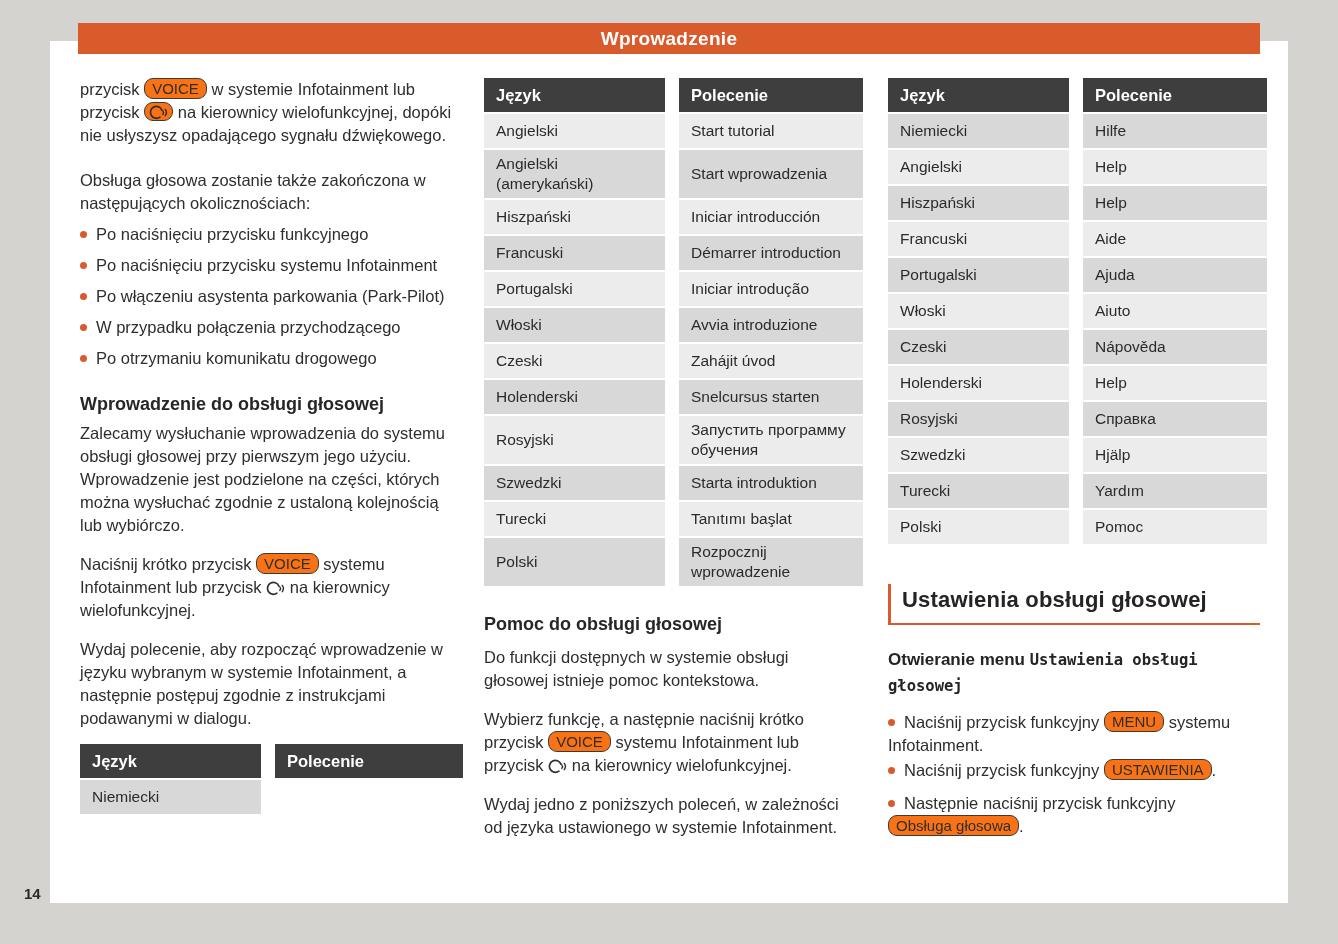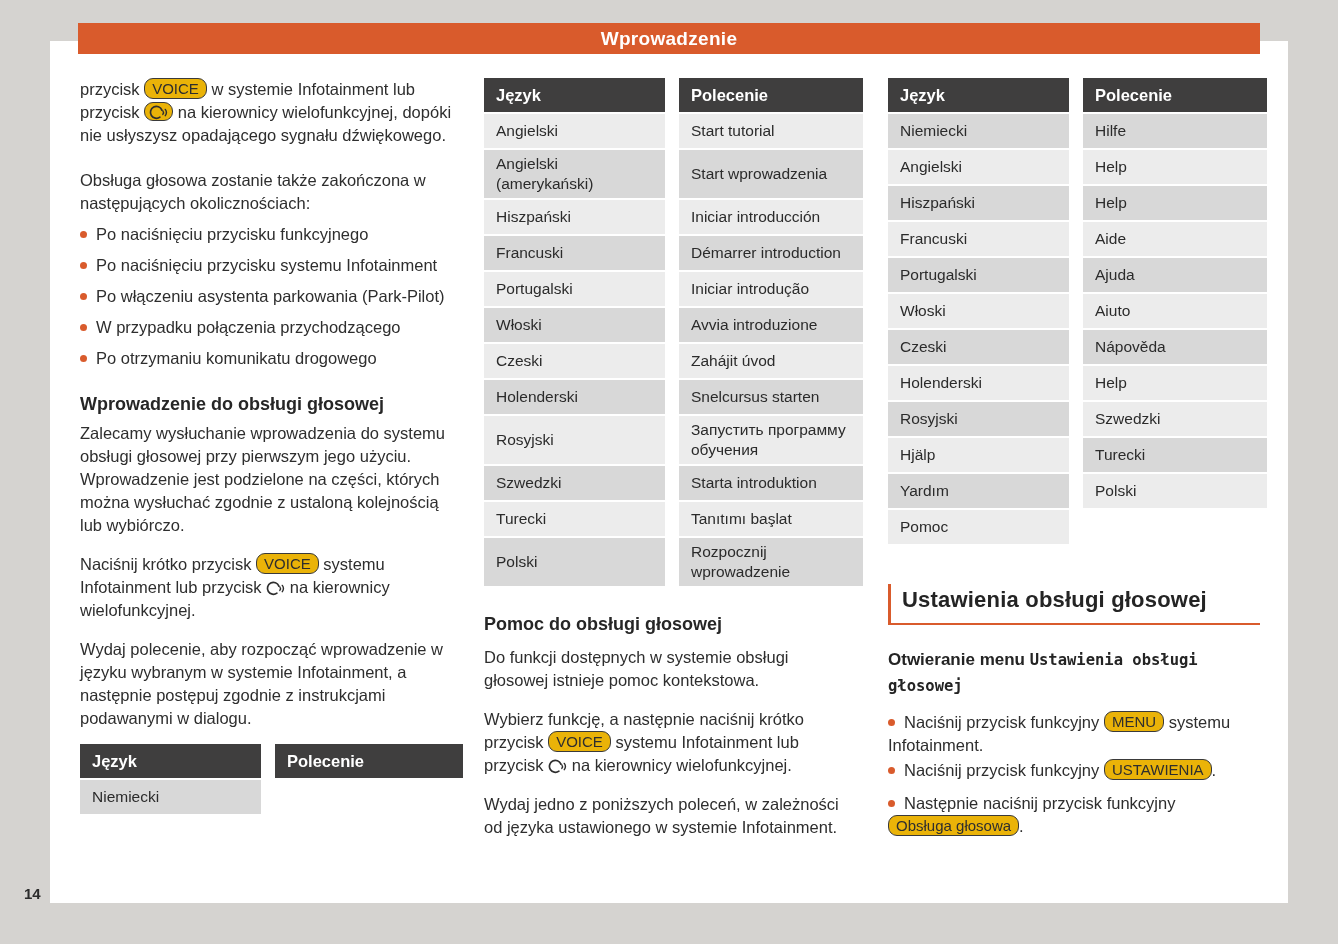--- a/index.html
+++ b/index.html
@@ -36,21 +36,21 @@
     margin:22px 0 0 0;font-size:18px;line-height:24px;font-weight:bold;color:#262626;
   }
   .bullets{margin-top:8px;}
   .bullet{font-size:16.5px;line-height:23px;margin-top:8px;}
   .dot{
     display:inline-block;width:7px;height:7px;border-radius:50%;
     background:#d95b2c;margin-right:9px;vertical-align:2px;
   }
   .key{
     display:inline-block;border:1.6px solid #3a3a3a;border-radius:9px;
-    padding:0 7px;line-height:19px;font-size:15px;background:#eab308;
+    padding:0 7px;line-height:19px;font-size:15px;background:#f97316;
     vertical-align:1px;white-space:nowrap;
   }
   .vicon-svg{vertical-align:-3px;}
   .keyicon{padding:0 4px;line-height:17px;}
 
   
   .vtable{display:grid;gap:2px 14px;border-radius:8px;}
   .vtable.w-left{grid-template-columns:181px 188px;}
   .vtable.w-std{grid-template-columns:181px 184px;}
   .cell{
@@ -174,20 +174,21 @@
       <div class="cell light">Aide</div>
       <div class="cell dark">Portugalski</div>
       <div class="cell dark">Ajuda</div>
       <div class="cell light">Włoski</div>
       <div class="cell light">Aiuto</div>
       <div class="cell dark">Czeski</div>
       <div class="cell dark">Nápověda</div>
       <div class="cell light">Holenderski</div>
       <div class="cell light">Help</div>
       <div class="cell dark">Rosyjski</div>
+      <div class="cell dark">Справка</div>
       <div class="cell light">Szwedzki</div>
       <div class="cell light">Hjälp</div>
       <div class="cell dark">Turecki</div>
       <div class="cell dark">Yardım</div>
       <div class="cell light">Polski</div>
       <div class="cell light">Pomoc</div>
     </div>
 
   <h2 class="big-heading">Ustawienia obsługi głosowej</h2>
 

